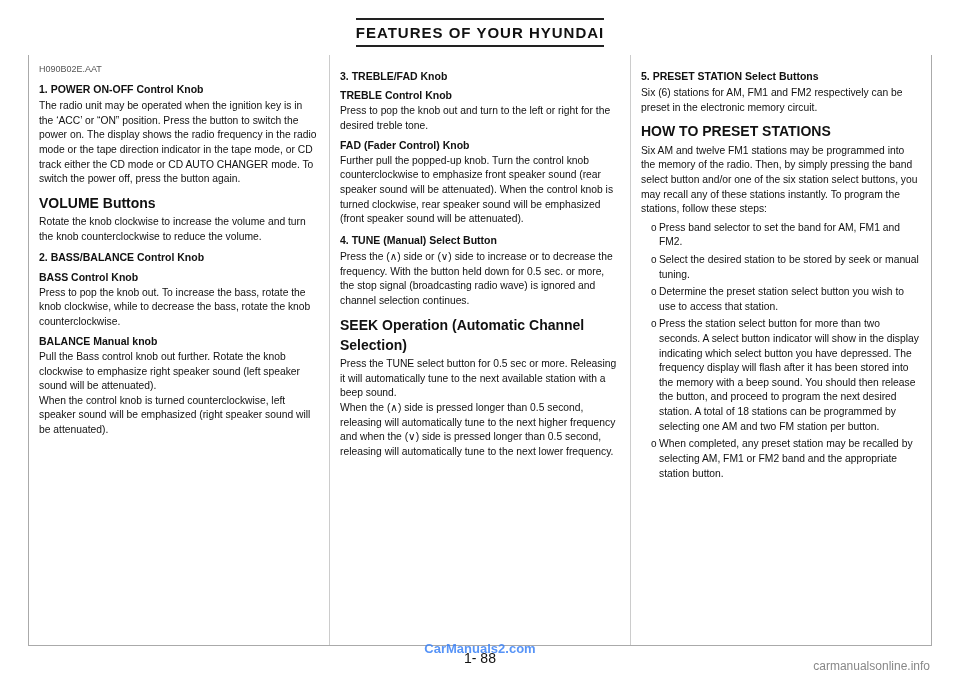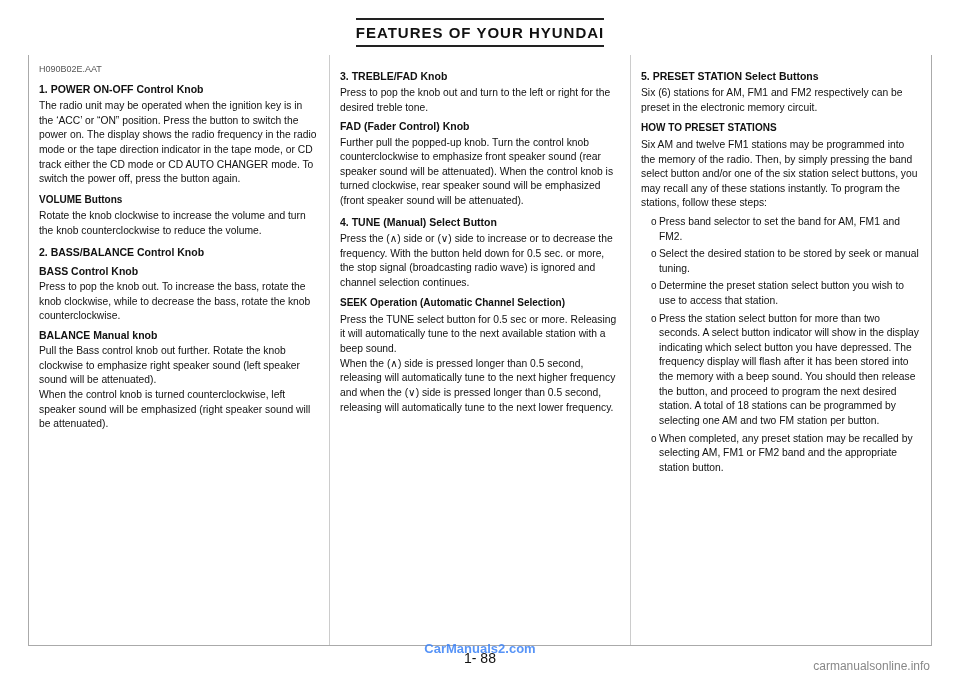--- a/index.html
+++ b/index.html
@@ -42,21 +42,21 @@
     .col {
       padding: 8px 10px;
       flex: 1;
       border-right: 1px solid #ccc;
       font-size: 10.5px;
       line-height: 1.45;
     }
     .col:last-child { border-right: none; }
     .section-heading {
       font-weight: bold;
-      font-size: 10px;
+      font-size: 14px;
       margin-top: 6px;
       margin-bottom: 2px;
     }
     .section-heading.numbered {
       font-size: 10.5px;
     }
     .sub-heading {
       font-weight: bold;
       font-size: 10.5px;
       margin-top: 4px;
@@ -136,20 +136,21 @@
       <div class="section-heading numbered">2.  BASS/BALANCE Control Knob</div>
       <div class="sub-heading">BASS Control Knob</div>
       <p>Press to pop the knob out. To increase the bass, rotate the knob clockwise, while to decrease the bass, rotate the knob counterclockwise.</p>
 
       <div class="sub-heading">BALANCE Manual knob</div>
       <p>Pull the Bass control knob out further. Rotate the knob clockwise to emphasize right speaker sound (left speaker sound will be attenuated).<br>When the control knob is turned counterclockwise, left speaker sound will be emphasized (right speaker sound will be attenuated).</p>
     </div>
 
     <div class="col">
       <div class="section-heading numbered">3.  TREBLE/FAD Knob</div>
+      <div class="sub-heading">TREBLE Control Knob</div>
       <p>Press to pop the knob out and turn to the left or right for the desired treble tone.</p>
 
       <div class="sub-heading">FAD (Fader Control) Knob</div>
       <p>Further pull the popped-up knob. Turn the control knob counterclockwise to emphasize front speaker sound (rear speaker sound will be attenuated). When the control knob is turned clockwise, rear speaker sound will be emphasized (front speaker sound will be attenuated).</p>
 
       <div class="section-heading numbered">4.  TUNE (Manual) Select Button</div>
       <p>Press the (∧) side or (∨) side to increase or to decrease the frequency. With the button held down for 0.5 sec. or more, the stop signal (broadcasting radio wave) is ignored and channel selection continues.</p>
 
       <div class="section-heading">SEEK Operation (Automatic Channel Selection)</div>
       <p>Press the TUNE select button for 0.5 sec or more. Releasing it will automatically tune to the next available station with a beep sound.<br>When the (∧) side is pressed longer than 0.5 second, releasing will automatically tune to the next higher frequency and when the (∨) side is pressed longer than 0.5 second, releasing will automatically tune to the next lower frequency.</p>

